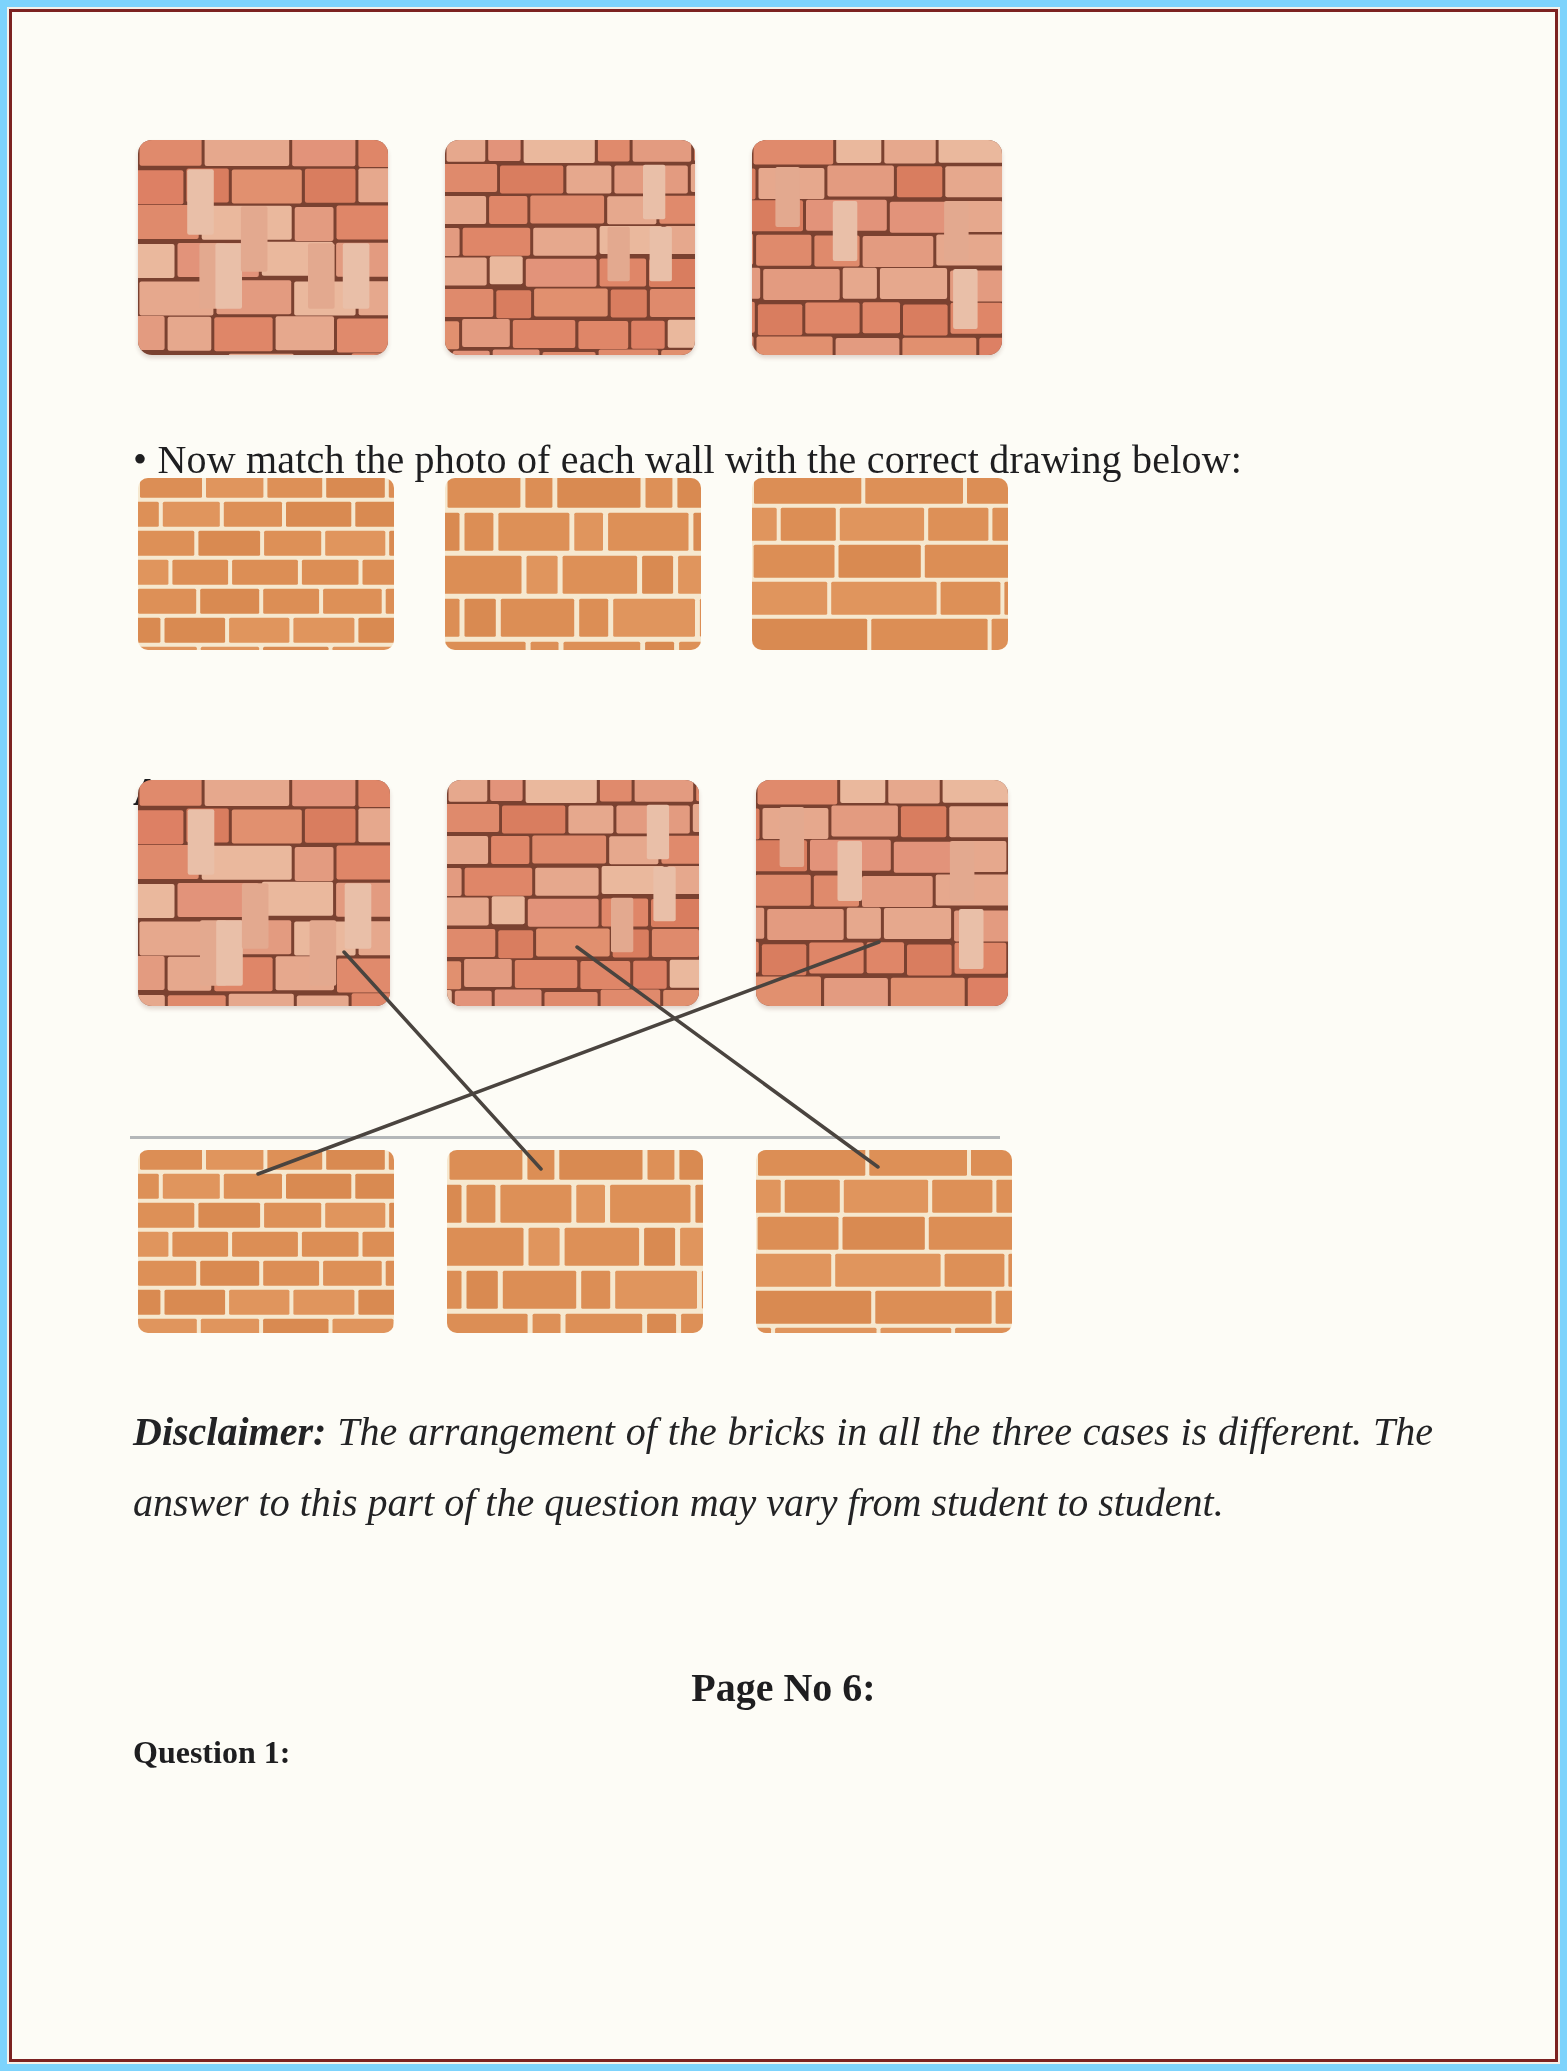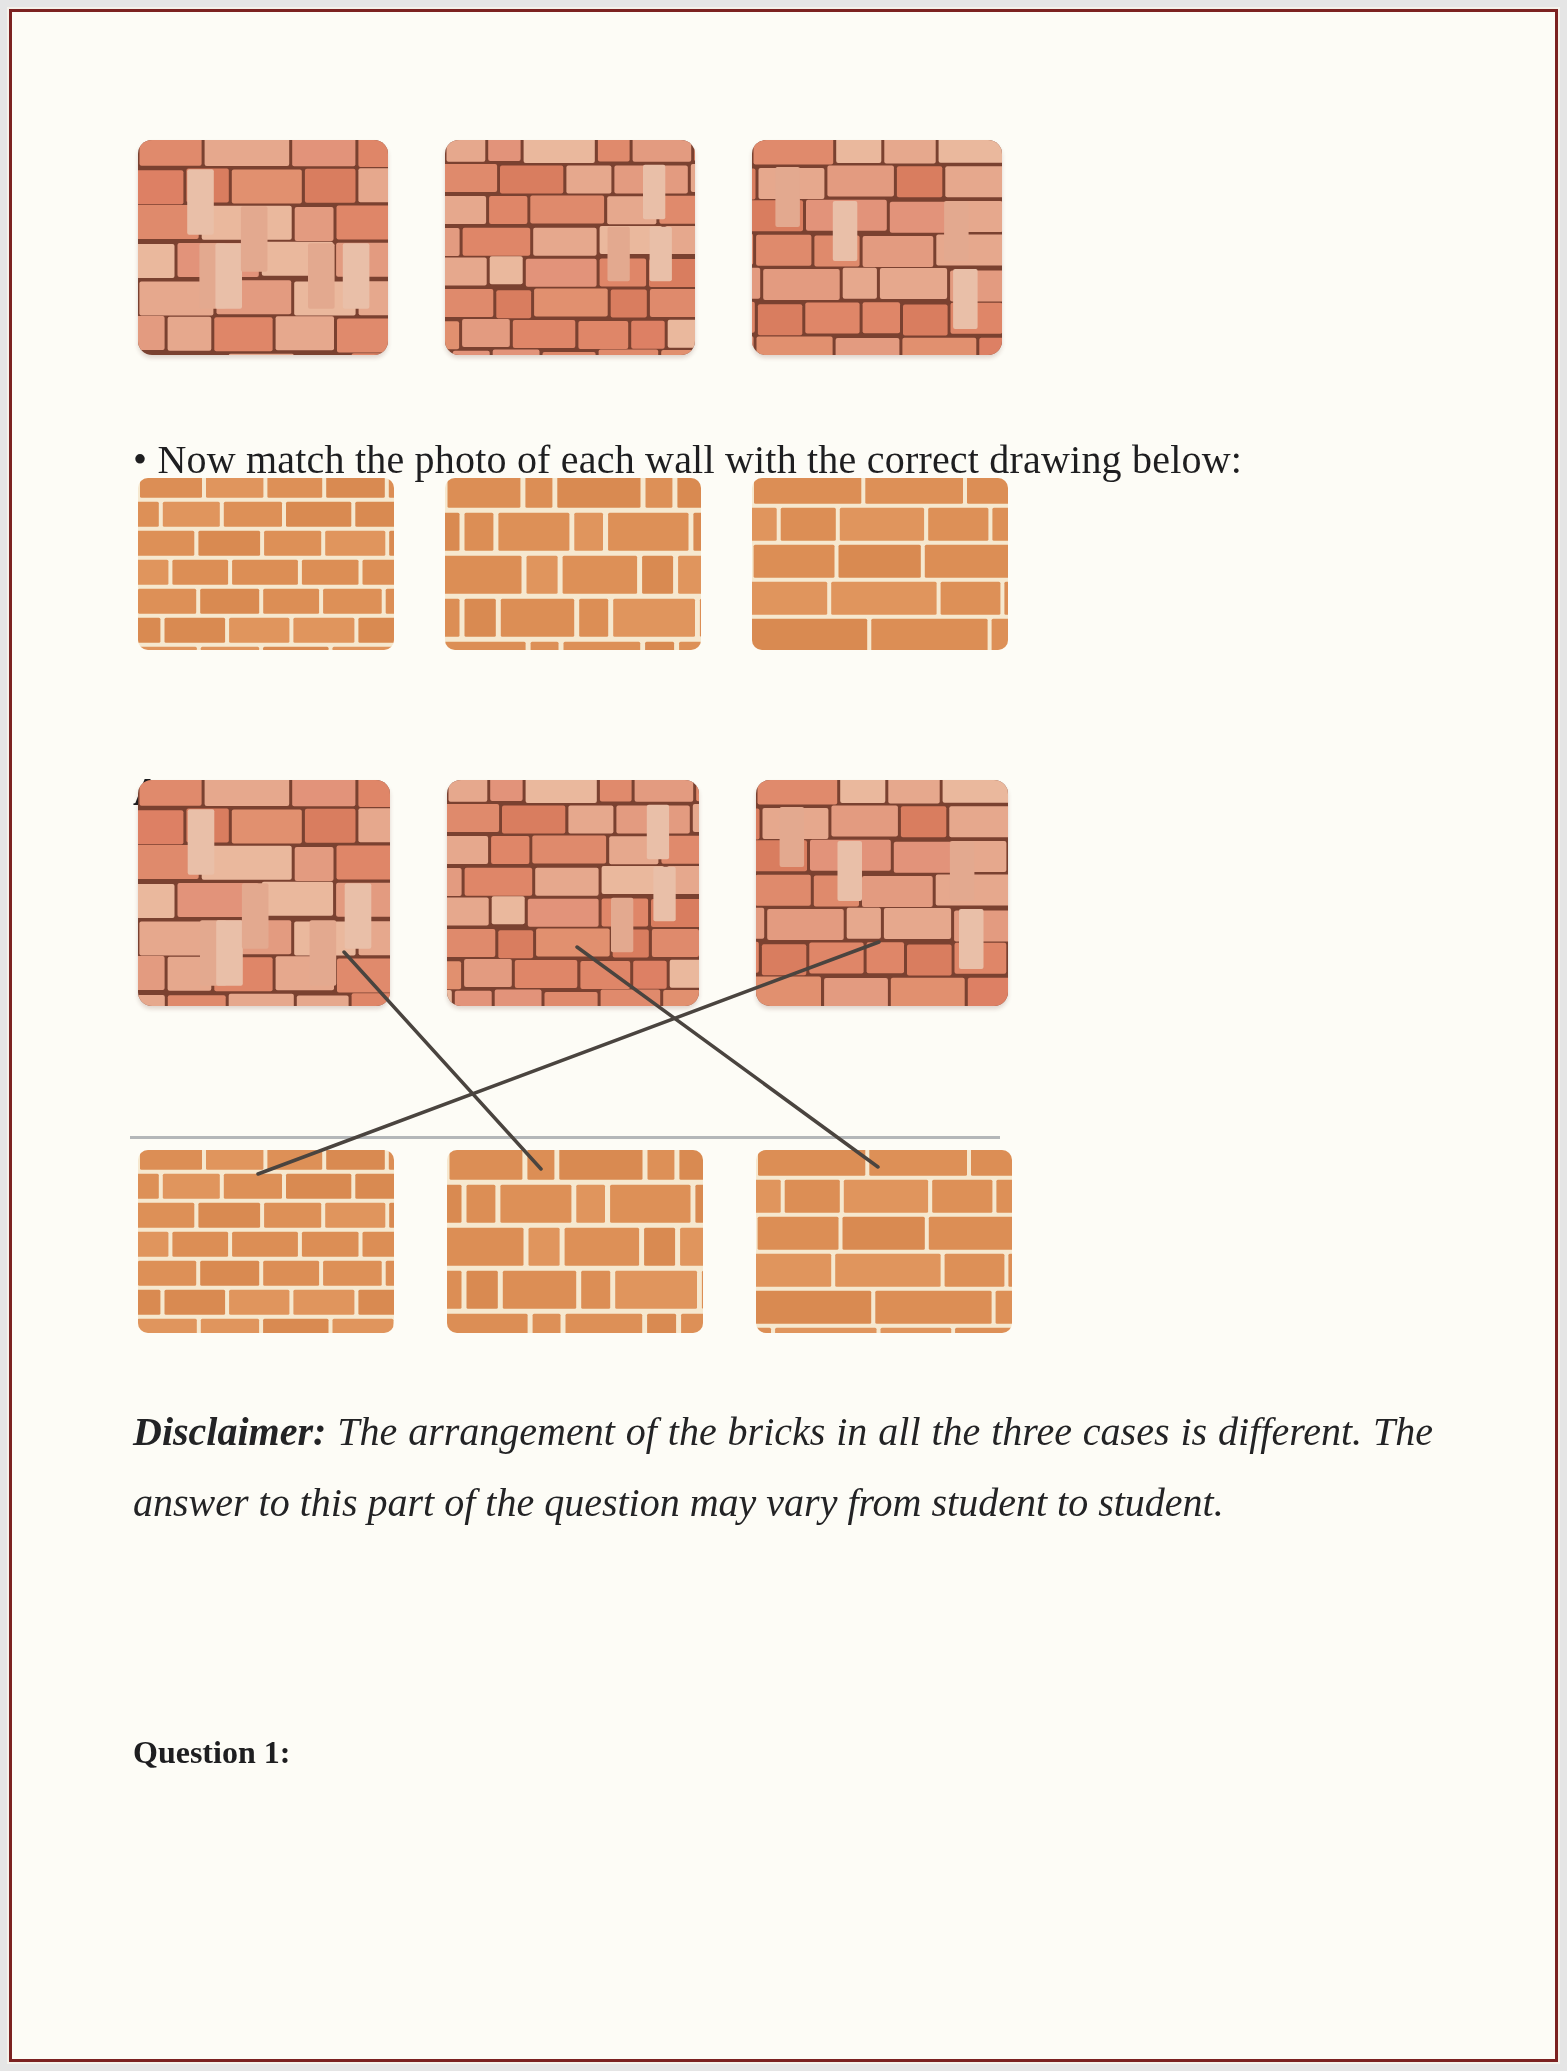--- a/index.html
+++ b/index.html
@@ -3,21 +3,21 @@
 <meta charset="utf-8">
 <style>
   html,body{margin:0;padding:0;}
   body{
     width:1567px;height:2071px;
     font-family:"Liberation Serif", serif;
     background:#9e3b34;
   }
   .page{
     position:relative;width:1567px;height:2071px;
-    background:#e5e5e5;overflow:hidden;
+    background:#7dd3fc;overflow:hidden;
   }
   .page-inner{
     position:absolute;inset:9px;
     background:#fdfcf6;
     border:3px solid #7c2221;
     outline:2px solid #f4f1ea;
   }
   
   .wall-row{position:absolute;display:flex;}
   .row-photos-top   {left:138px;top:140px; gap:57px;}
@@ -537,14 +537,15 @@
   </div>
 
   <svg class="match-lines" id="match-lines" viewBox="0 0 1567 2071">
       <line x1="344" y1="952" x2="541" y2="1169" stroke="#4a443f" stroke-width="3.5" stroke-linecap="round"></line>
       <line x1="577" y1="947" x2="878" y2="1167" stroke="#4a443f" stroke-width="3.5" stroke-linecap="round"></line>
       <line x1="879" y1="942" x2="258" y2="1174" stroke="#4a443f" stroke-width="3.5" stroke-linecap="round"></line>
     </svg>
 
   <p class="disclaimer"><span class="dl">Disclaimer:</span> <span>The arrangement of the bricks in all the three cases is different. The answer to this part of the question may vary from student to student.</span></p>
 
+  <p class="txt page-heading">Page No 6:</p>
   <p class="txt question-label">Question 1:</p>
 </div>
 
 </body></html>

